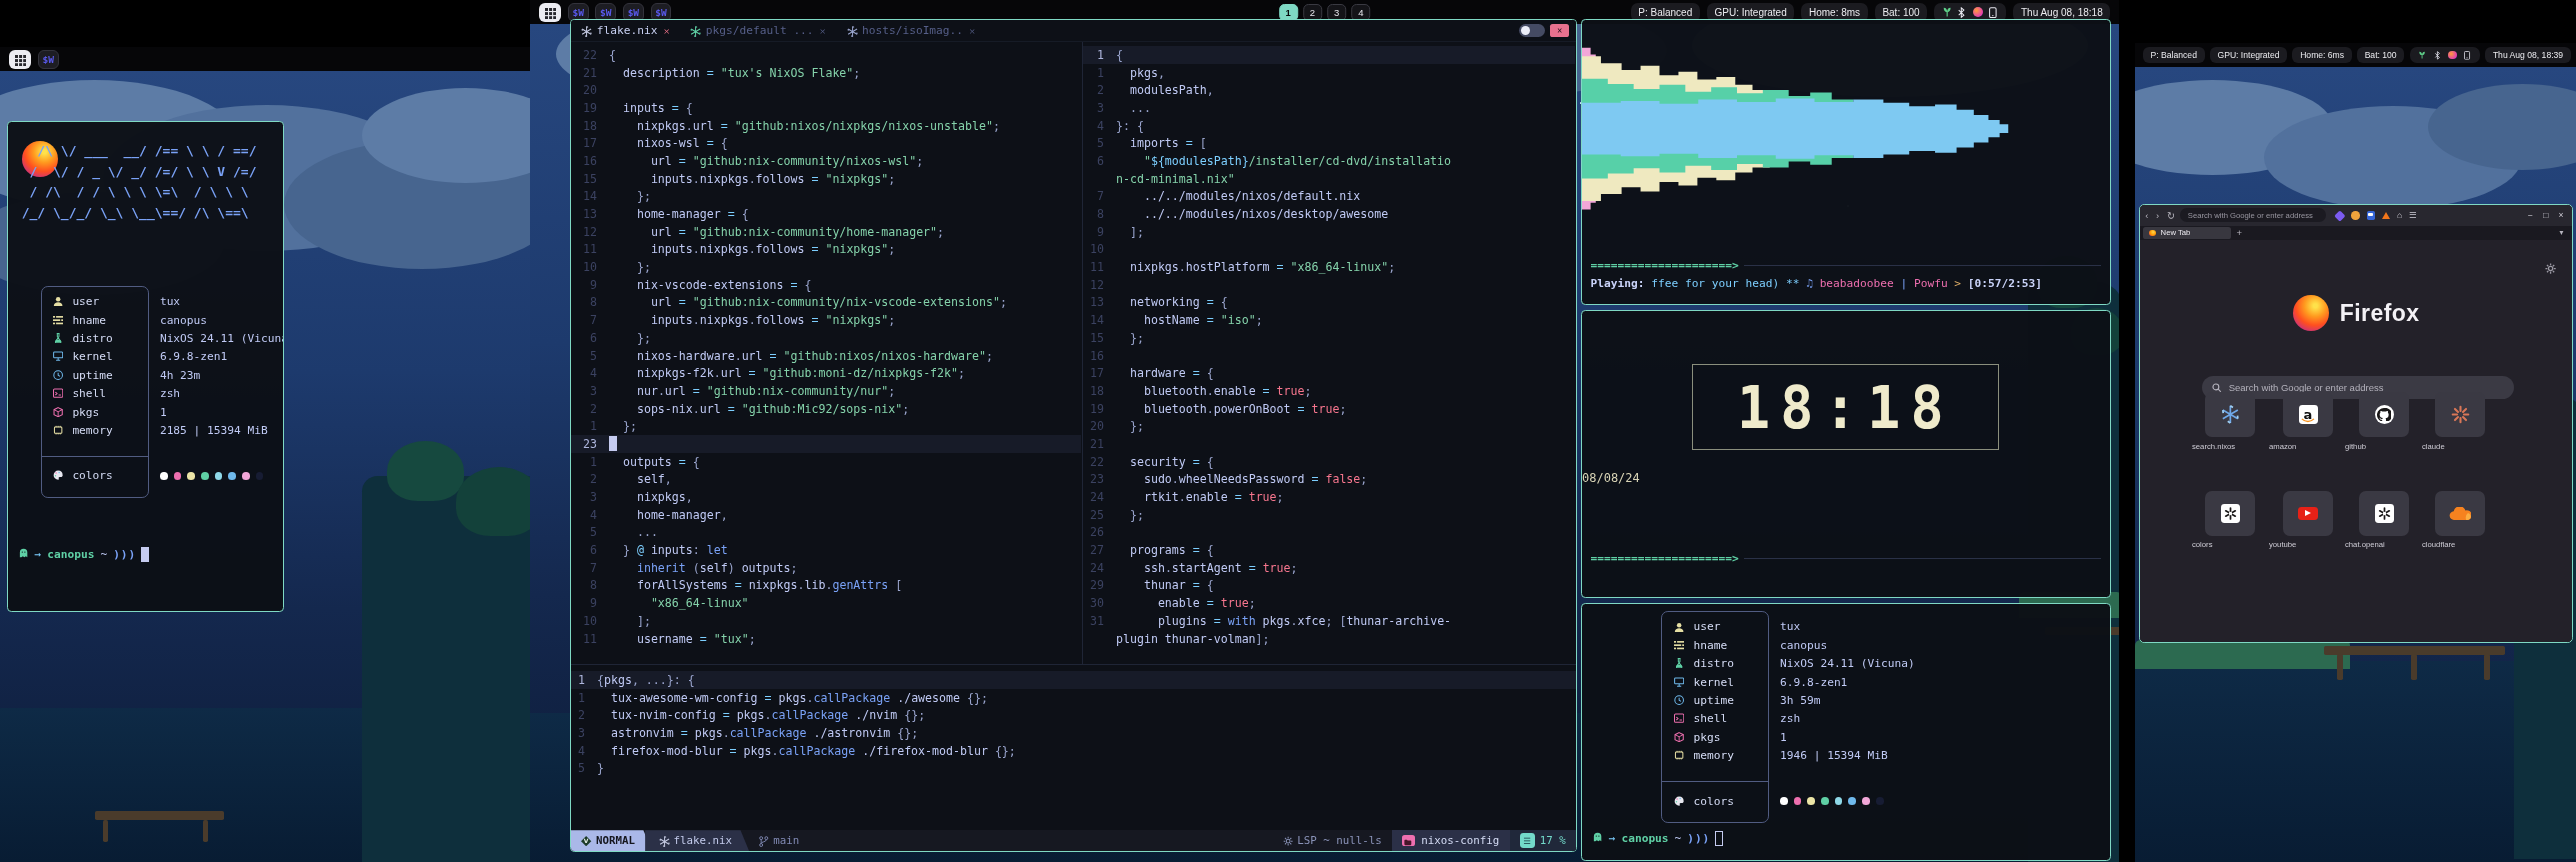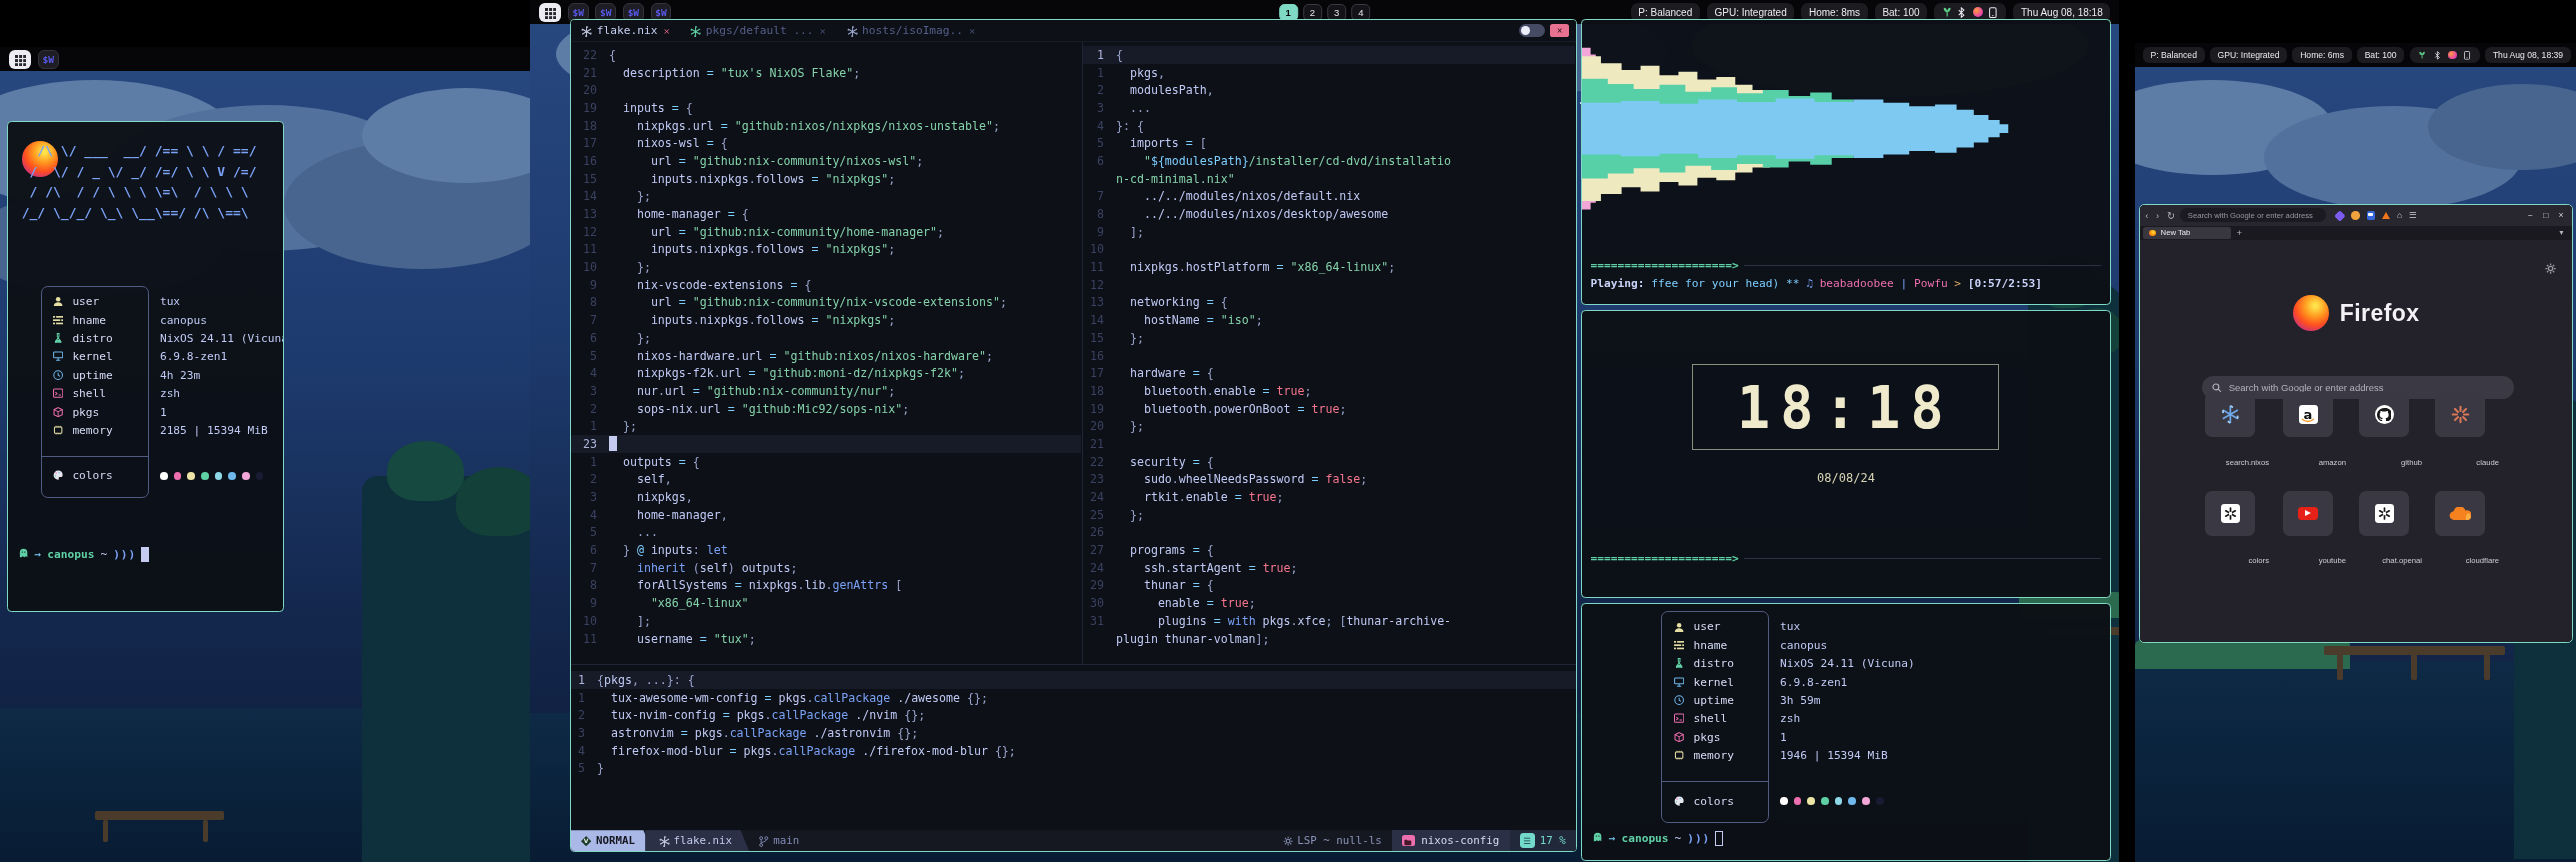--- a/index.html
+++ b/index.html
@@ -60,21 +60,21 @@
   .ffval{position:absolute;height:18px;display:flex;align-items:center;white-space:pre;}
   .dots{display:flex;gap:6px;align-items:center;}
   .dots i{width:7.7px;height:7.7px;border-radius:50%;display:block;}
   .promptline{position:absolute;display:flex;align-items:center;gap:0;}
   .cursorblk{display:inline-block;width:7.7px;height:14.6px;background:#c5cbf0;margin-left:5.2px;}
   .cursorblk.hollow{background:transparent;border:1.3px solid #c5cbf0;}
 
   
   .clockbox{position:absolute;border:0.9px solid #8b8f7d;display:flex;align-items:center;justify-content:center;}
   .clockdigits{font-family:"DejaVu Sans Mono",monospace;font-weight:bold;color:#efeacb;font-size:55px;letter-spacing:10.3px;transform:scaleY(1.08);}
-  .clockdate{position:absolute;color:#d9d4b6;font-size:12px;width:100%;text-align:center;}
+  .clockdate{position:absolute;color:#d9d4b6;font-size:12px;width:100%;}
 
   
   .nvim{position:absolute;background:#0d1017;border:1.3px solid #7fd9c4;border-radius:4.3px;overflow:hidden;}
   .bufline{position:absolute;left:0;right:0;top:0;height:22.4px;display:flex;align-items:center;background:#0d1017;border-bottom:0.9px solid #161b26;}
   .tab{display:flex;align-items:center;gap:6px;height:100%;padding:0 10.3px;font-size:11.2px;color:#565f89;}
   .tab .tname{font-family:"DejaVu Sans Mono",monospace;}
   .tab .x{color:#565f89;font-size:11.2px;}
   .tab.active{color:#c8d0f2;}
   .tab.active .x{color:#f7768e;}
   .tab:nth-of-type(1) .nixic{color:#c3c8e0;} .tab:nth-of-type(2) .nixic{color:#5fd0a5;} .tab:nth-of-type(3) .nixic{color:#9aa5ce;}
@@ -115,21 +115,21 @@
   .extrow{display:flex;gap:6.9px;align-items:center;margin-left:5.2px;}
   .winctl{margin-left:auto;display:flex;gap:10.3px;color:#cfcdd6;font-size:8.6px;align-items:center;padding-right:3.4px;}
   .fftabs{position:absolute;left:0;right:0;top:20.7px;height:14.6px;background:#1a1920;display:flex;align-items:center;padding:0 3.4px;gap:5.2px;}
   .fftab{height:12px;width:88px;border-radius:2.6px;background:#38373f;display:flex;align-items:center;gap:4.3px;padding:0 6px;color:#eceaf0;font-size:7.7px;}
   .ffdot{width:6.9px;height:6.9px;border-radius:50%;background:radial-gradient(circle at 60% 35%,#ffd84a,#ff9500 55%,#e3336d 95%);}
   .ffcontent{position:absolute;left:0;right:0;top:35px;bottom:0;background:#232129;}
   .fflogo{width:36px;height:36px;border-radius:50%;background:radial-gradient(circle at 62% 30%,#ffe14a 6%,#ff9a1f 32%,#ff4f1f 58%,#d3356f 78%,#6a2fc9 100%);}
   .ffword{color:#f4f2f6;font-weight:bold;font-size:23px;letter-spacing:0.4px;}
   .ffsearch{position:absolute;height:23px;border-radius:12px;background:#3b3a44;color:#b4b2bc;font-size:9.5px;display:flex;align-items:center;gap:6.9px;padding:0 10.3px;}
   .tile{position:absolute;width:50px;height:45px;border-radius:6.9px;background:#3a3943;display:flex;align-items:center;justify-content:center;}
-  .tilelabel{position:absolute;width:77px;text-align:right;color:#cfcdd6;font-size:7.7px;margin-top:16px;}
+  .tilelabel{position:absolute;width:77px;text-align:left;color:#cfcdd6;font-size:7.7px;}
   .gearbtn{position:absolute;color:#9a98a2;}
   .extic{width:9.5px;height:9.5px;display:inline-block;}
   .ext-diamond{background:#7b5bf0;transform:rotate(45deg);width:7.7px;height:7.7px;border-radius:1.7px;}
   .ext-moon{background:#f0a33c;border-radius:50%;width:8.6px;height:8.6px;}
   .ext-card{background:#3565d8;border-radius:1.7px;width:8.6px;height:8.6px;position:relative;}
   .ext-card:after{content:"";position:absolute;left:1.7px;top:1.7px;width:5.2px;height:3.4px;background:#fff;border-radius:0.9px;}
   .ext-fox{width:0;height:0;border-left:4.3px solid transparent;border-right:4.3px solid transparent;border-bottom:7.7px solid #f2761b;}
   .wtile{width:19px;height:19px;border-radius:3.4px;background:#fff;display:flex;align-items:center;justify-content:center;}
   .ytic{width:20.7px;height:13.8px;border-radius:3.4px;background:#e62117;display:flex;align-items:center;justify-content:center;}
   .ytic i{width:0;height:0;border-top:3.4px solid transparent;border-bottom:3.4px solid transparent;border-left:6px solid #fff;}

